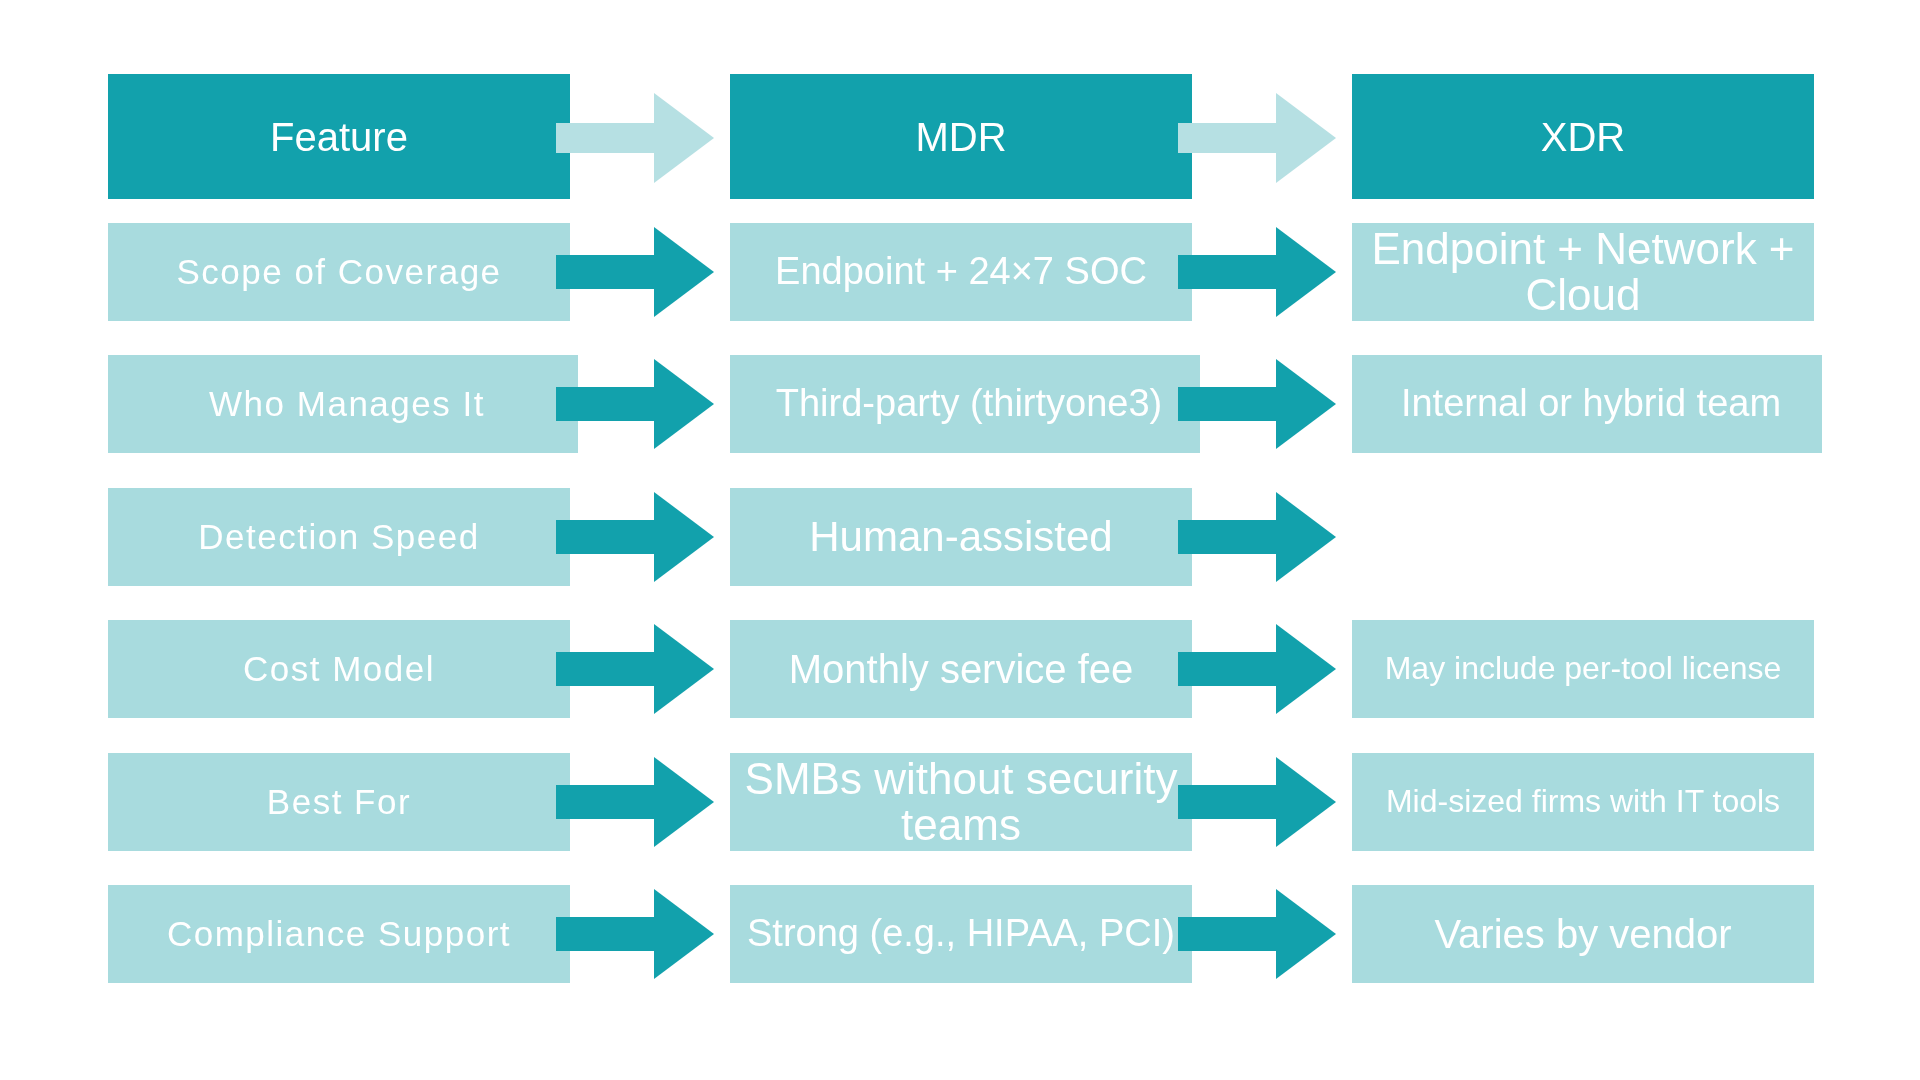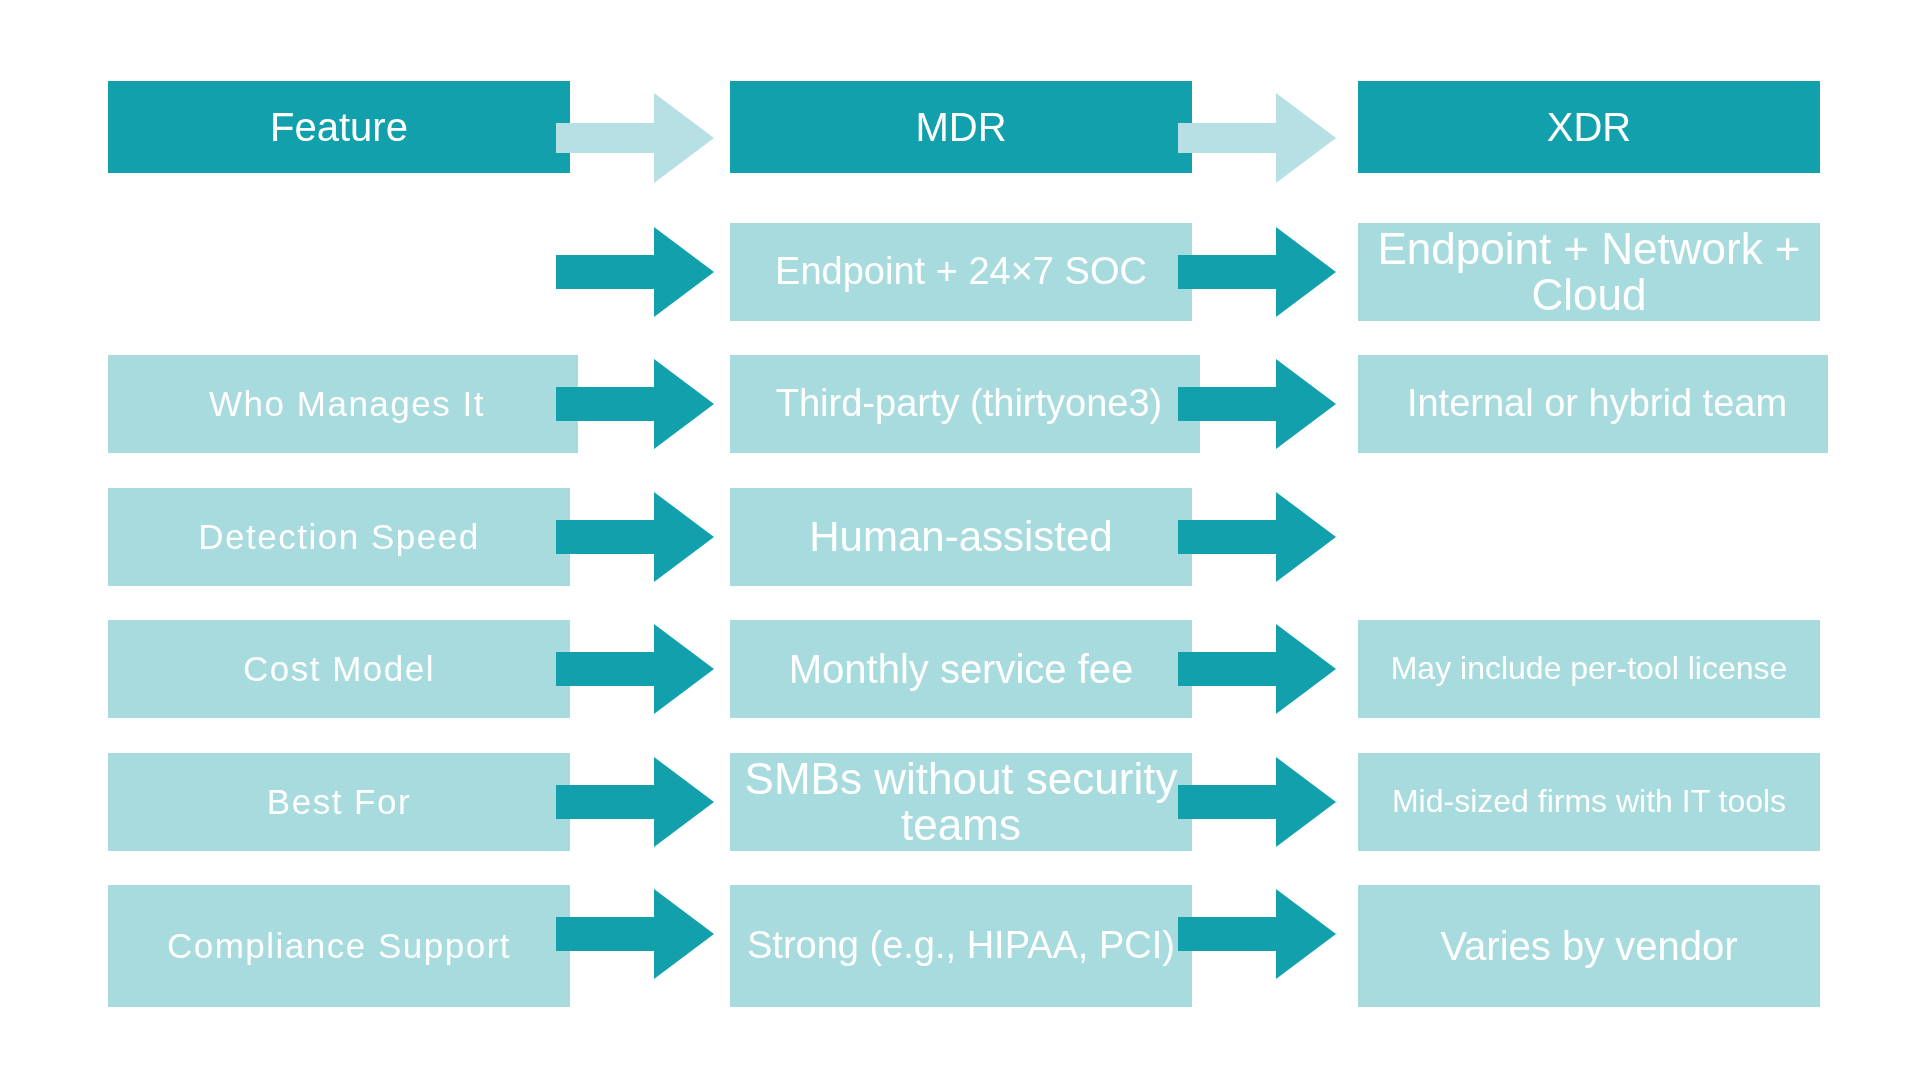--- a/index.html
+++ b/index.html
@@ -24,29 +24,29 @@
     text-align:center;
     color:var(--text);
     z-index:1;
     line-height:1.05;
   }
   .dark{background:var(--dark);}
   .light{background:var(--light);}
   
   .c1{left:108px;}
   .c2{left:730px;}
-  .c3{left:1352px;margin-left:6px;}
+  .c3{left:1352px;}
   
-  .r0{top:81px;height:92px;}
+  .r0{top:74px;height:125px;}
   .r1{top:223px;height:98px;}
   .r2{top:355px;height:98px;padding-left:8px;}
   .r3{top:488px;height:98px;}
   .r4{top:620px;height:98px;}
   .r5{top:753px;height:98px;}
-  .r6{top:885px;height:122px;text-align:right;}
+  .r6{top:885px;height:98px;text-align:right;}
   
   .fs40{font-size:40px;}
   .fs38{font-size:38px;}
   .fs34{font-size:34px;}
   .fs33{font-size:44px;}
   .fs32{font-size:32px;}
   .fs42{font-size:42px;}
   .feature-col{letter-spacing:1.5px;font-size:35px;}
   
   .arrow{
@@ -86,20 +86,21 @@
       <div class="shaft"></div>
       <div class="head"></div>
     </div>
   <div class="box dark c2 r0 fs40">MDR</div>
   <div class="arrow hdr a2 ar0">
       <div class="shaft"></div>
       <div class="head"></div>
     </div>
   <div class="box dark c3 r0 fs40">XDR</div>
 
+  <div class="box light c1 r1 feature-col">Scope of Coverage</div>
   <div class="arrow a1 ar1">
       <div class="shaft"></div>
       <div class="head"></div>
     </div>
   <div class="box light c2 r1 fs38">Endpoint + 24×7 SOC</div>
   <div class="arrow a2 ar1">
       <div class="shaft"></div>
       <div class="head"></div>
     </div>
   <div class="box light c3 r1 fs33">Endpoint + Network + Cloud</div>

